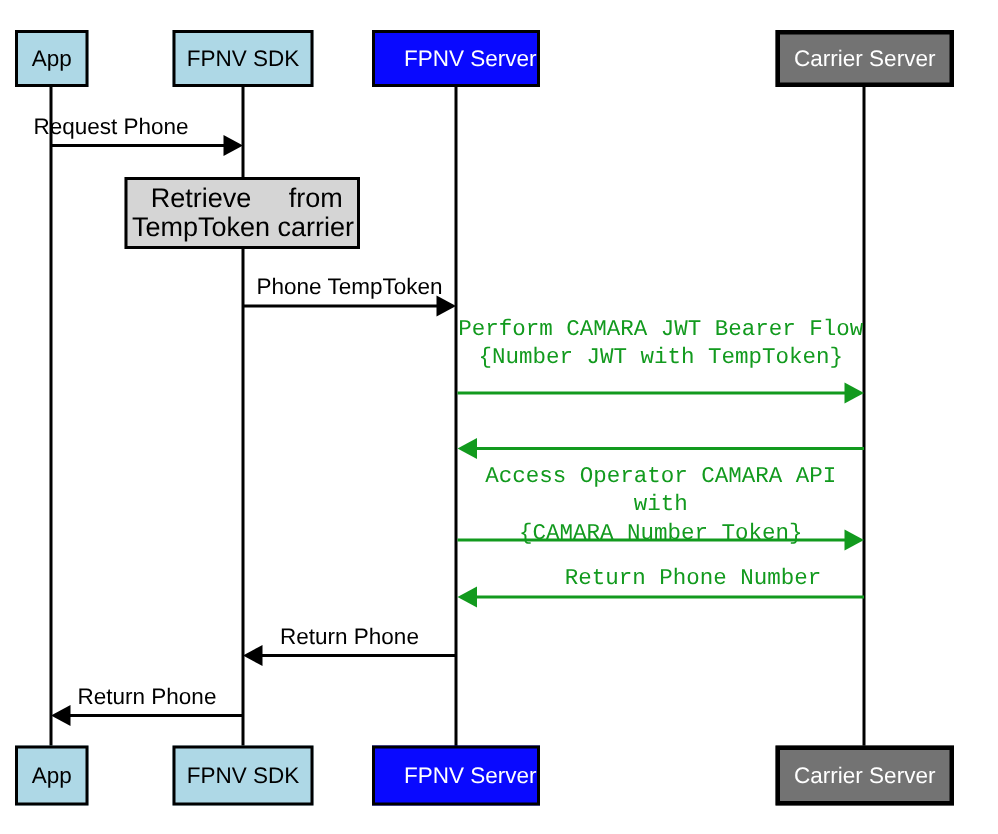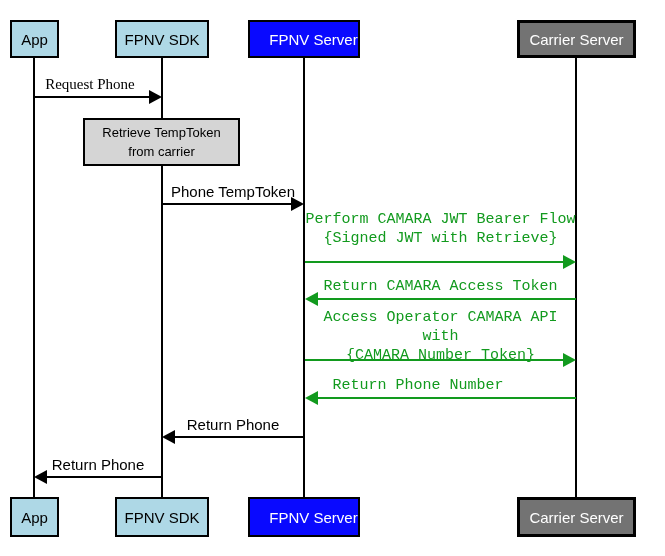--- a/index.html
+++ b/index.html
@@ -12,22 +12,22 @@
     border:2px solid #000;background:#aed8e6;
     display:flex;align-items:center;justify-content:center;
     font-size:15px;z-index:3;
   }
   .actor.bottom{height:40px;}
   .actor.blue{background:#0909ff;color:#fff;padding-left:19px;}
   .actor.green{background:#737373;color:#fff;border-width:3px;}
   .lifeline{position:absolute;width:2px;background:#000;top:58px;height:440px;z-index:1;}
   .note{
     position:absolute;box-sizing:border-box;border:2px solid #000;background:#d5d5d5;
-    display:flex;flex-direction:column;align-items:center;justify-content:center;
-    font-size:13px;line-height:19px;text-align:center;z-index:4;
+    display:flex;flex-direction:row;align-items:center;justify-content:center;
+    font-size:18px;line-height:19px;text-align:center;z-index:4;
   }
   .msg-label{
     position:absolute;font-size:15px;line-height:19px;text-align:center;z-index:2;
   }
   .msg-label.green{color:#129a1e;font-family:Liberation Mono, monospace;}
   .arrow{position:absolute;height:14px;z-index:2;}
   .arrow .shaft{position:absolute;top:6px;height:2px;background:#000;left:0;right:0;}
   .arrow .head{position:absolute;width:0;height:0;top:0;
     border-top:7px solid transparent;border-bottom:7px solid transparent;}
   .arrow.dir-right .shaft{right:10px;}
@@ -54,62 +54,61 @@
   <div class="actor" style="left:115px;top:20px;width:94px;">
     <span>FPNV SDK</span>
   </div>
   <div class="actor blue" style="left:248px;top:20px;width:112px;">
     <span>FPNV Server</span>
   </div>
   <div class="actor green" style="left:517px;top:20px;width:119px;">
     <span>Carrier Server</span>
   </div>
 
-  <div class="msg-label" style="left:34px;top:75px;width:112px;font-family:Liberation Serif, serif;">Request Phone</div>
+  <div class="msg-label" style="left:18px;top:75px;width:112px;">Request Phone</div>
   <div class="arrow dir-right" style="left:34px;top:90px;width:128px;">
     <div class="shaft"></div>
     <div class="head"></div>
   </div>
 
   <div class="note" style="left:83px;top:118px;width:157px;height:48px;">
     <span>Retrieve TempToken</span>
     <span>from carrier</span>
   </div>
 
   <div class="msg-label" style="left:162px;top:182px;width:142px;">Phone TempToken</div>
   <div class="arrow dir-right" style="left:162px;top:197px;width:142px;">
     <div class="shaft"></div>
     <div class="head"></div>
   </div>
 
   <div class="msg-label green" style="left:305px;top:210px;width:271px;">
     <div>Perform CAMARA JWT Bearer Flow</div>
-    <div>{Signed JWT with Retrieve}</div>
+    <div>{Number JWT with TempToken}</div>
   </div>
   <div class="arrow dir-right green" style="left:305px;top:255px;width:271px;">
     <div class="shaft"></div>
     <div class="head"></div>
   </div>
 
-  <div class="msg-label green" style="left:305px;top:277px;width:271px;">Return CAMARA Access Token</div>
   <div class="arrow dir-left green" style="left:305px;top:292px;width:271px;">
     <div class="shaft"></div>
     <div class="head"></div>
   </div>
 
   <div class="msg-label green" style="left:305px;top:308px;width:271px;">
     <div>Access Operator CAMARA API with</div>
     <div>{CAMARA Number Token}</div>
   </div>
   <div class="arrow dir-right green" style="left:305px;top:353px;width:271px;">
     <div class="shaft"></div>
     <div class="head"></div>
   </div>
 
-  <div class="msg-label green" style="left:305px;top:376px;width:226px;">Return Phone Number</div>
+  <div class="msg-label green" style="left:305px;top:376px;width:226px;padding-left:44px;">Return Phone Number</div>
   <div class="arrow dir-left green" style="left:305px;top:391px;width:271px;">
     <div class="shaft"></div>
     <div class="head"></div>
   </div>
 
   <div class="msg-label" style="left:162px;top:415px;width:142px;">Return Phone</div>
   <div class="arrow dir-left" style="left:162px;top:430px;width:142px;">
     <div class="shaft"></div>
     <div class="head"></div>
   </div>

